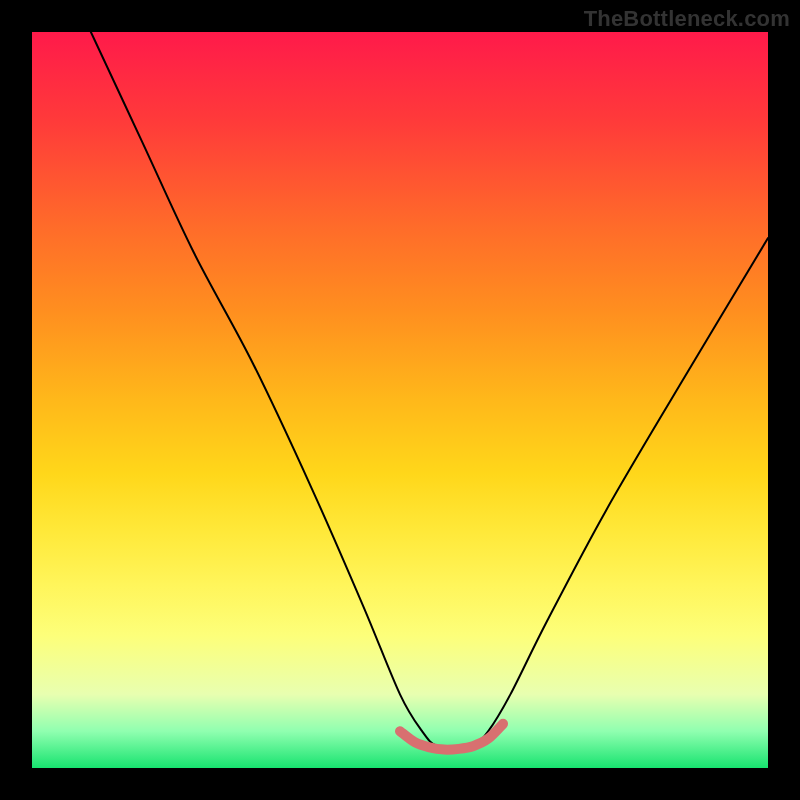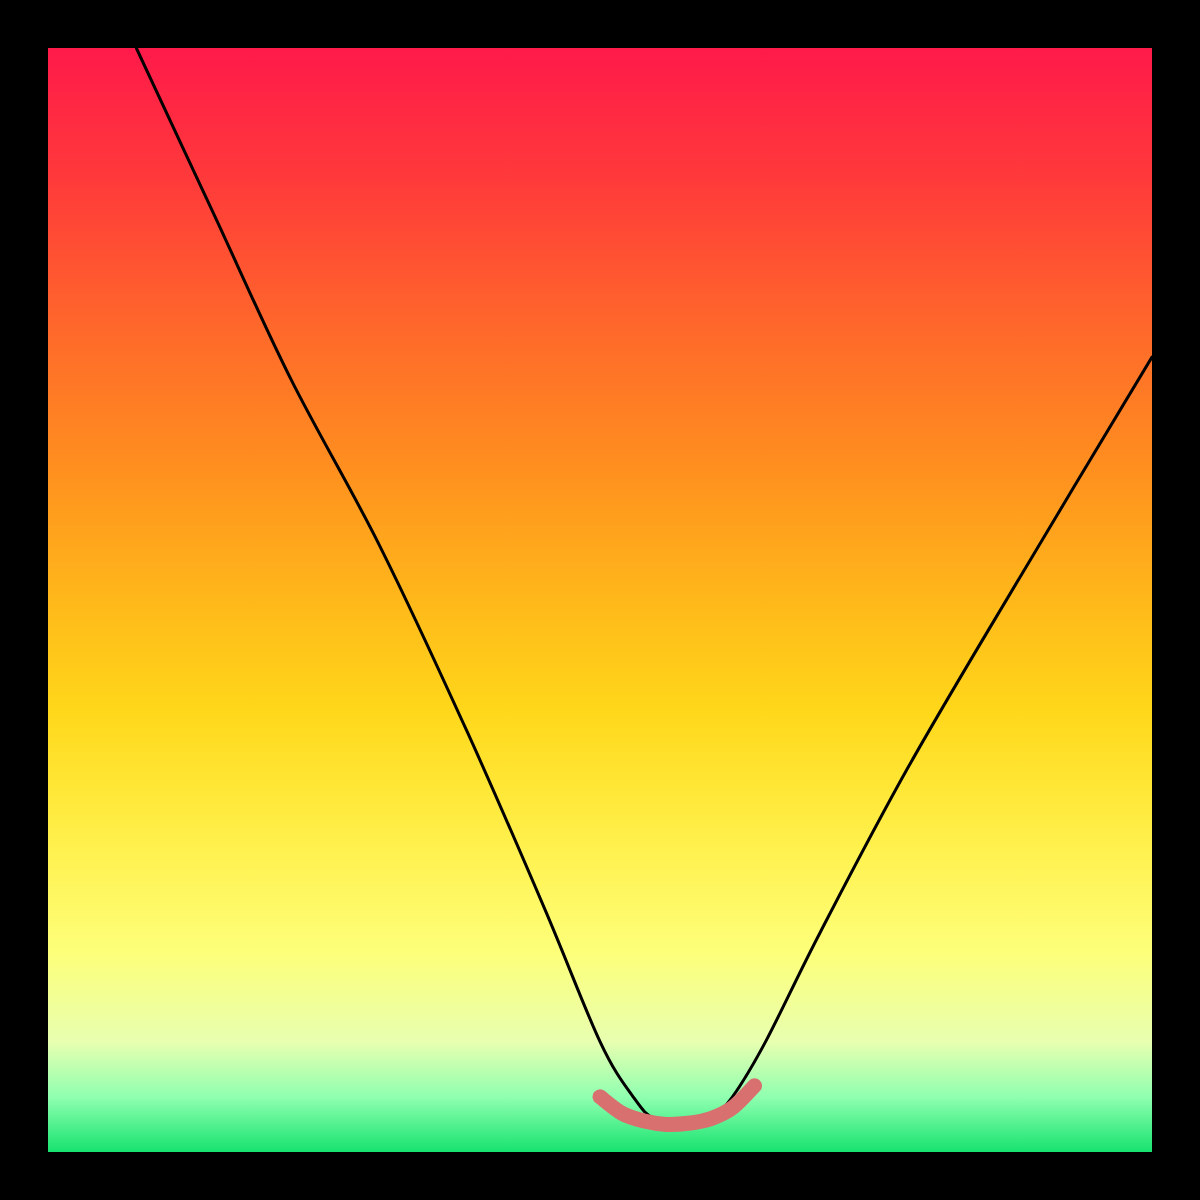--- a/index.html
+++ b/index.html
@@ -58,13 +58,14 @@
 </head>
 <body>
 
 <div class="frame">
   <div class="plot">
     <svg id="chart-svg" width="736" height="736" viewBox="0 0 736 736">
         <path d="M 58.88 0 C 67.46666666666667 18.399999999999995, 93.22666666666666 73.59999999999997, 110.39999999999999 110.39999999999998 C 127.57333333333332 147.2, 143.51999999999998 184.00000000000006, 161.92 220.80000000000007 C 180.32 257.6000000000001, 201.17333333333332 291.94666666666666, 220.79999999999998 331.2 C 240.42666666666665 370.4533333333333, 261.28000000000003 415.84, 279.68 456.32 C 298.08 496.8, 316.48 539.7333333333333, 331.2 574.08 C 345.91999999999996 608.4266666666667, 358.18666666666667 641.5466666666666, 368 662.4 C 377.81333333333333 683.2533333333333, 383.9466666666667 690.6133333333333, 390.08000000000004 699.2 C 396.21333333333337 707.7866666666667, 398.6666666666667 711.4666666666667, 404.8 713.92 C 410.93333333333334 716.3733333333332, 420.74666666666667 713.92, 426.88 713.92 C 433.0133333333333 713.92, 436.69333333333327 716.3733333333332, 441.59999999999997 713.92 C 446.50666666666666 711.4666666666667, 450.18666666666667 707.7866666666667, 456.32 699.2 C 462.4533333333333 690.6133333333333, 468.5866666666667 680.8, 478.40000000000003 662.4 C 488.21333333333337 644, 499.2533333333333 619.4666666666666, 515.1999999999999 588.8 C 531.1466666666666 558.1333333333333, 552 517.6533333333334, 574.08 478.40000000000003 C 596.1600000000001 439.1466666666667, 620.6933333333333 398.66666666666663, 647.68 353.28 C 674.6666666666666 307.8933333333333, 721.28 230.61333333333337, 736 206.08000000000004" fill="none" stroke="#000000" stroke-width="2" stroke-linecap="round" stroke-linejoin="round"></path>
         <path d="M 368 699.2 C 370.4533333333333 701.0400000000001, 377.81333333333333 707.5413333333333, 382.72 710.24 C 387.6266666666667 712.9386666666667, 392.5333333333334 714.1653333333334, 397.44000000000005 715.392 C 402.3466666666667 716.6186666666667, 407.2533333333334 717.3546666666667, 412.16 717.6 C 417.06666666666666 717.8453333333333, 421.97333333333336 717.4773333333334, 426.88 716.864 C 431.78666666666663 716.2506666666667, 436.69333333333327 715.6373333333333, 441.59999999999997 713.92 C 446.50666666666666 712.2026666666666, 451.4133333333333 710.2399999999999, 456.32 706.56 C 461.2266666666667 702.88, 468.5866666666667 694.2933333333333, 471.04 691.84" fill="none" stroke="#d87070" stroke-width="10" stroke-linecap="round" stroke-linejoin="round"></path>
       </svg>
   </div>
+  <div class="watermark">TheBottleneck.com</div>
 </div>
 
 </body></html>

